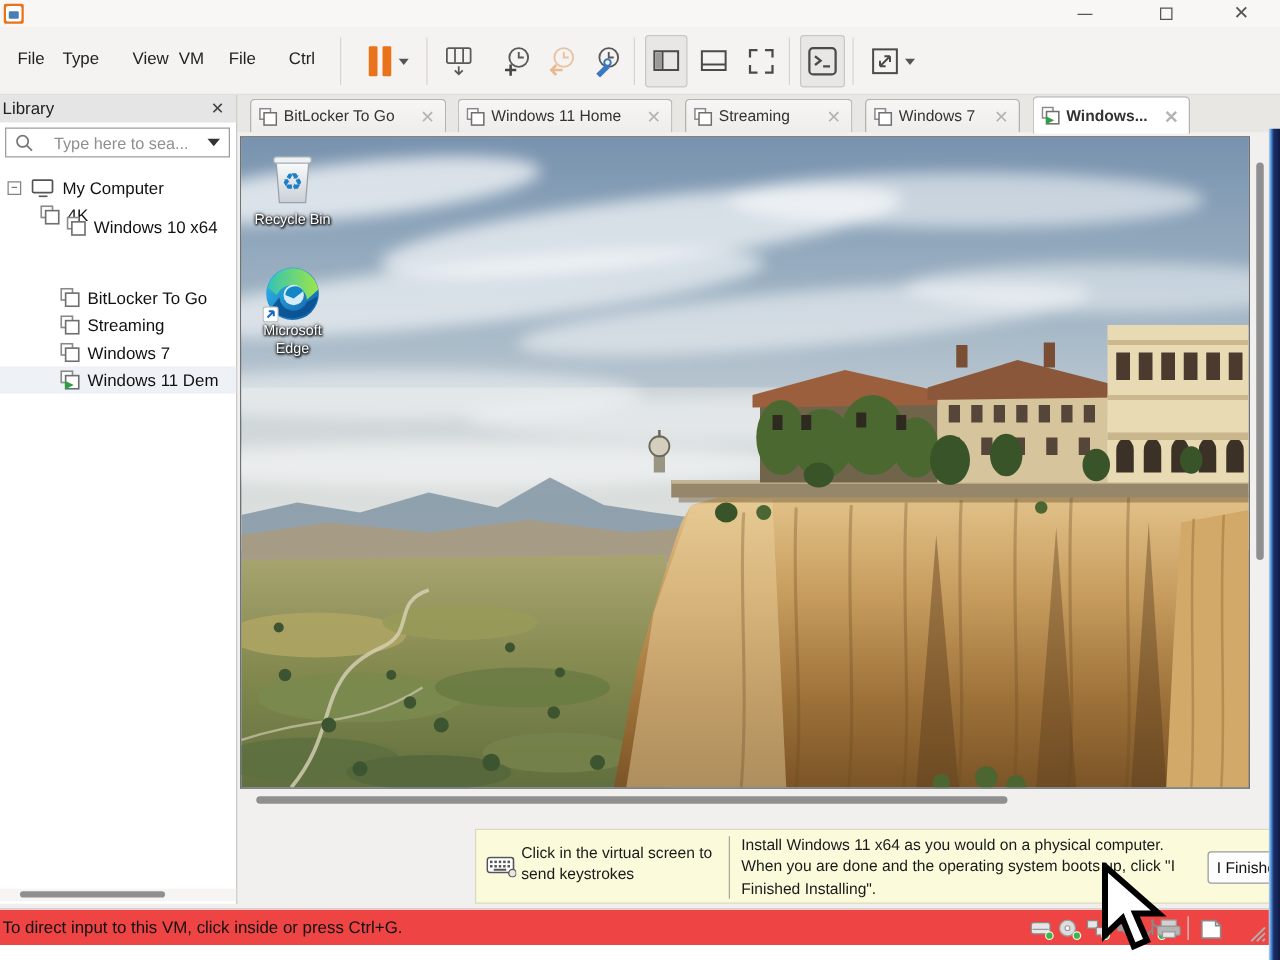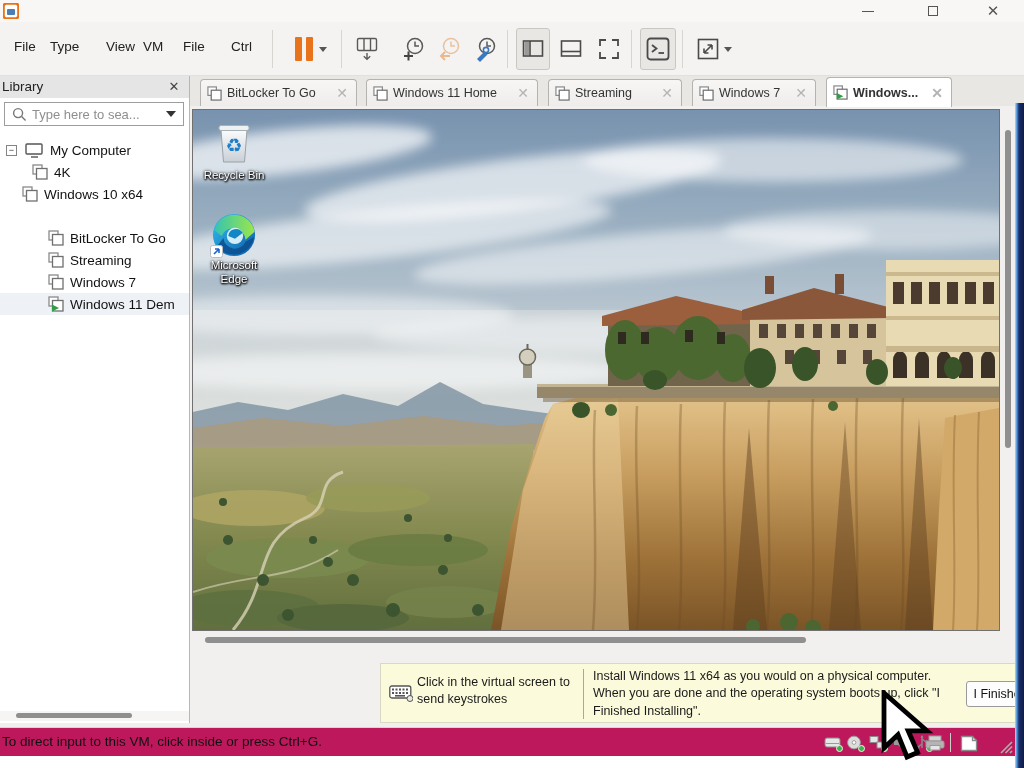--- a/index.html
+++ b/index.html
@@ -24,21 +24,21 @@
   .tbtn { top:6px; height:42px; display:flex; align-items:center; justify-content:center; border:1px solid transparent; border-radius:3px; }
   .tbtn.pressed { background:#e9e7e4; border-color:#c9c7c4; }
   .caret { width:0; height:0; border-left:4px solid transparent; border-right:4px solid transparent; border-top:5px solid #555; margin-left:5px; }
 
   
   #sidebar { left:0; top:76px; width:190px; height:647px; background:#fff; border-right:1px solid #b9b7b4; }
   #lib-header { left:0; top:0; width:189px; height:22px; background:#e5e5e5; }
   #lib-title { left:2px; top:3px; font-size:13.5px; color:#222; }
   #lib-close { left:165px; top:2px; width:18px; height:18px; font-size:13px; color:#444; text-align:center; line-height:18px; }
   #searchbox { left:4px; top:26px; width:180px; height:24px; border:1px solid #9d9d9d; background:#fff; display:flex; align-items:center; }
-  #search-input { border:none; outline:none; flex:1; font-size:13px; color:#333; font-family:"Liberation Sans",sans-serif; min-width:0; background:transparent; }
+  #search-input { border:none; outline:none; flex:1; font-size:13px; color:#333; font-family:"Liberation Sans",sans-serif; min-width:0; background:transparent;text-align:center; }
   #search-input::placeholder { color:#8f8f8f; }
   #search-caret { width:0; height:0; border-left:5px solid transparent; border-right:5px solid transparent; border-top:6px solid #333; margin:0 7px 0 4px; }
   .tree-row { left:0; width:189px; height:22px; display:flex; align-items:center; font-size:13.5px; color:#111; white-space:nowrap; overflow:hidden; }
   .tree-row .lbl { margin-left:6px; }
   .tree-row.sel { background:#eef2f7; }
   #side-hscroll { left:0; top:635px; width:189px; height:10px; background:#f6f5f4; }
   #side-hthumb { left:16px; top:2px; width:116px; height:5px; background:#8f8f8f; border-radius:3px; }
 
   
   #tabbar { left:190px; top:76px; width:834px; height:30px; background:#e9e7e4; }
@@ -61,21 +61,21 @@
 
   
   #notify { left:190px; top:557px; width:825px; height:60px; background:#fbfbdc; border:1px solid #d9d8c2; }
   #notify-hint { left:36px; top:10px; width:162px; font-size:12.5px; color:#1a1a1a; line-height:1.35; }
   #notify-divider { left:202px; top:5px; width:1px; height:50px; background:#a9a99a; }
   #notify-msg { left:212px; top:4px; width:366px; font-size:12.5px; color:#1a1a1a; line-height:1.38; }
   .nbtn { top:17px; height:26px; background:#fdfdfd; border:1px solid #9a9a9a; border-radius:3px; font-size:12.5px; color:#111; font-family:"Liberation Sans",sans-serif; }
   #btn-finish { left:585px; width:122px; }
 
   
-  #statusbar { left:0; top:727px; width:1024px; height:29px; background:#be185d; border-top:1px solid #d8d6d3; }
+  #statusbar { left:0; top:727px; width:1024px; height:29px; background:#ef4444; border-top:1px solid #d8d6d3; }
   #status-text { left:2px; top:6px; font-size:13.5px; color:#111; white-space:nowrap; }
   .sicon { top:7px; width:17px; height:15px; }
   .gdot { position:absolute; right:-2px; bottom:-2px; width:7px; height:7px; border-radius:50%; background:#3cb54a; border:1px solid #e9f7ea; }
   #status-sep { left:950px; top:5px; width:1px; height:19px; background:#d0cecb; }
 
   
   #bottom-strip { left:0; top:756px; width:1015px; height:12px; background:#fff; }
   #edge-strip { left:1015px; top:103px; width:9px; height:665px;
     background:linear-gradient(to right,#cdd3da 0,#3f8fe0 2px,#1d2e66 4px,#0e1b45 9px); }
 
@@ -222,21 +222,21 @@
       <span class="lbl">My Computer</span>
     </div>
 
     <div class="abs tree-row" style="top:85px;padding-left:32px">
       <svg width="16" height="16" viewBox="0 0 16 16">
           <rect x="1" y="1" width="9" height="9" fill="#fff" stroke="#8a8a8a" stroke-width="1.3"></rect>
           <rect x="4.5" y="4.5" width="10.5" height="10.5" fill="#fff" stroke="#6f6f6f" stroke-width="1.3"></rect>
         </svg>
       <span class="lbl">4K</span>
     </div>
-    <div class="abs tree-row" style="top:107px;padding-left:22px">
+    <div class="abs tree-row" style="top:94px;padding-left:53px">
       <svg width="16" height="16" viewBox="0 0 16 16">
           <rect x="1" y="1" width="9" height="9" fill="#fff" stroke="#8a8a8a" stroke-width="1.3"></rect>
           <rect x="4.5" y="4.5" width="10.5" height="10.5" fill="#fff" stroke="#6f6f6f" stroke-width="1.3"></rect>
         </svg>
       <span class="lbl">Windows 10 x64</span>
     </div>
     <div class="abs tree-row" style="top:151px;padding-left:48px">
       <svg width="16" height="16" viewBox="0 0 16 16">
           <rect x="1" y="1" width="9" height="9" fill="#fff" stroke="#8a8a8a" stroke-width="1.3"></rect>
           <rect x="4.5" y="4.5" width="10.5" height="10.5" fill="#fff" stroke="#6f6f6f" stroke-width="1.3"></rect>

